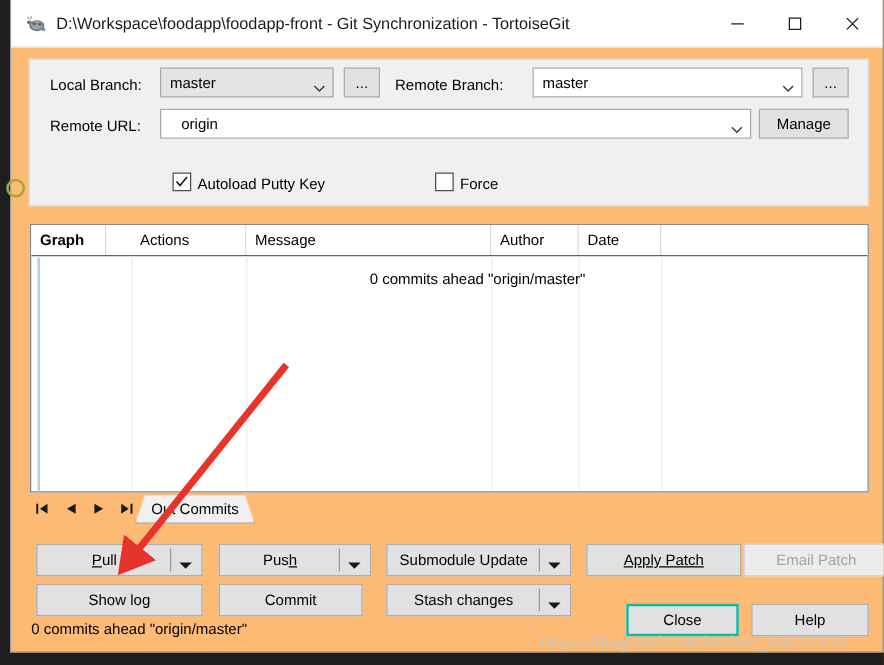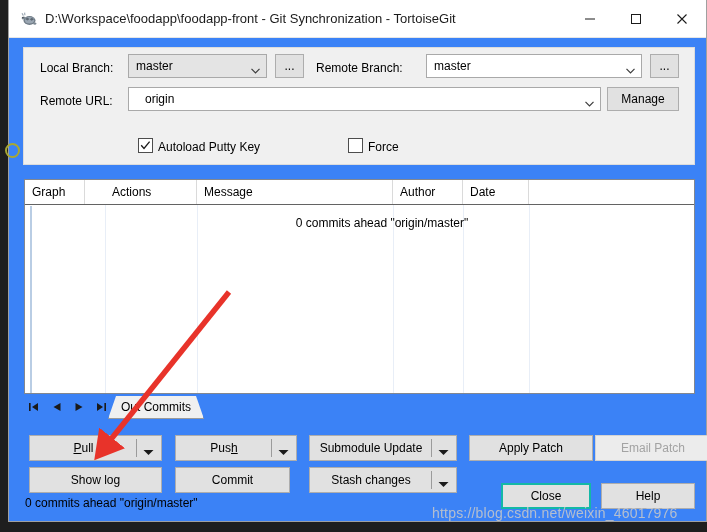--- a/index.html
+++ b/index.html
@@ -17,21 +17,21 @@
     position: relative;
   }
 
   
   #window {
     position: absolute;
     left: 8px;
     top: 0;
     width: 699px;
     height: 522px;
-    background: #3b82f6;
+    background: #fdba74;
     border: 1px solid #a0a0a0;
     border-top: none;
     box-sizing: border-box;
   }
 
   
   #titlebar {
     position: absolute;
     left: 0; top: 0;
     width: 100%;
@@ -427,21 +427,21 @@
       </span><span class="ctext">Autoload Putty Key</span>
     </span>
 
     <span class="chk" style="left:306px; top:90px;">
       <span class="box"></span><span class="ctext">Force</span>
     </span>
   </div>
 
   <div id="list">
     <div id="list-header">
-      <div class="hcell" style="left:0px; width:60px;">Graph</div>
+      <div class="hcell" style="left:0px; width:60px;font-weight:bold;">Graph</div>
       <div class="hcell" style="left:80px; width:92px;">Actions</div>
       <div class="hcell" style="left:172px; width:196px;">Message</div>
       <div class="hcell" style="left:368px; width:70px;">Author</div>
       <div class="hcell" style="left:438px; width:66px;">Date</div>
       <div class="hcell" style="left:504px; width:165px; border-right:none;"></div>
     </div>
 
     <div class="vgrid" style="left:80px;"></div>
     <div class="vgrid" style="left:172px;"></div>
     <div class="vgrid" style="left:368px;"></div>
@@ -502,21 +502,21 @@
   <div class="splitbtn" style="left:300px; top:435px; width:148px;">
     <span class="sb-label">Submodule Update</span>
     <span class="sb-sep"></span>
     <span class="sb-arrow">
       <svg width="11" height="7" viewBox="0 0 11 7">
           <path d="M0.5 1 L5.5 6 L10.5 1 Z" fill="#1a1a1a"></path>
         </svg>
     </span>
   </div>
 
-  <div class="plainbtn" style="left:460px; top:435px; width:124px;">Apply Patch</div>
+  <div class="plainbtn" style="left:460px; top:435px; width:124px;text-decoration:underline;">Apply Patch</div>
 
   <div class="plainbtn disabled" style="left:586px; top:435px; width:116px;">Email Patch</div>
 
   <div class="plainbtn" style="left:20px; top:467px; width:133px;">Show log</div>
 
   <div class="plainbtn" style="left:166px; top:467px; width:115px;">Commit</div>
 
   <div class="splitbtn" style="left:300px; top:467px; width:148px;">
     <span class="sb-label">Stash changes</span>
     <span class="sb-sep"></span>

